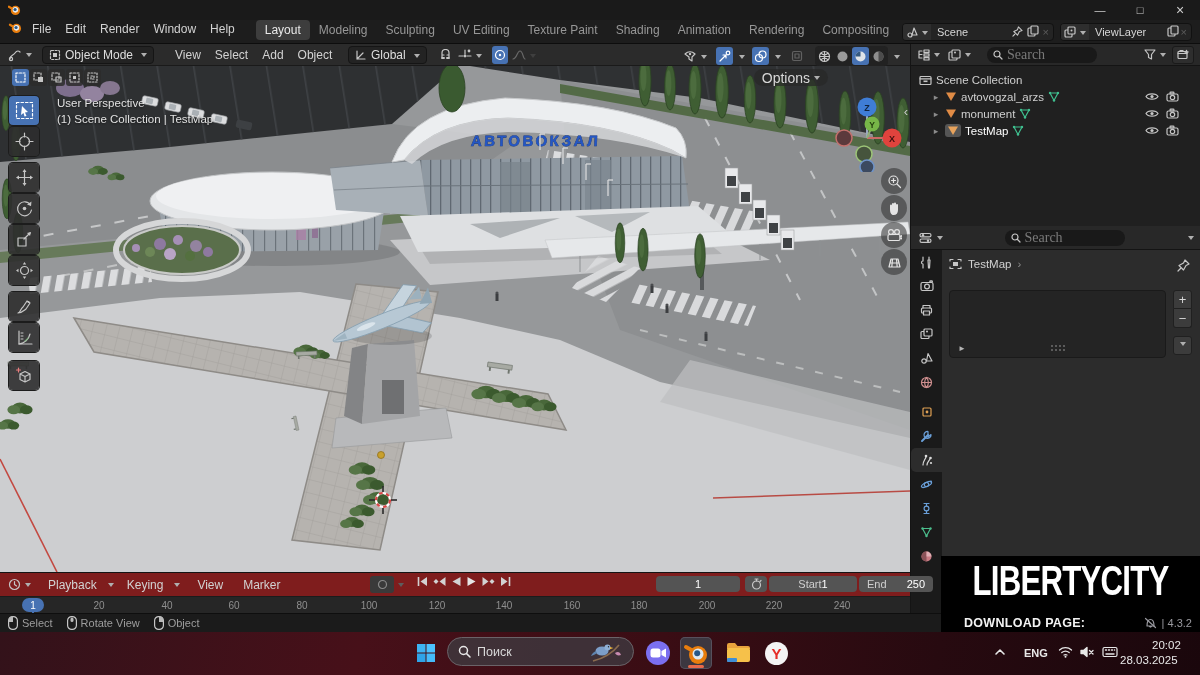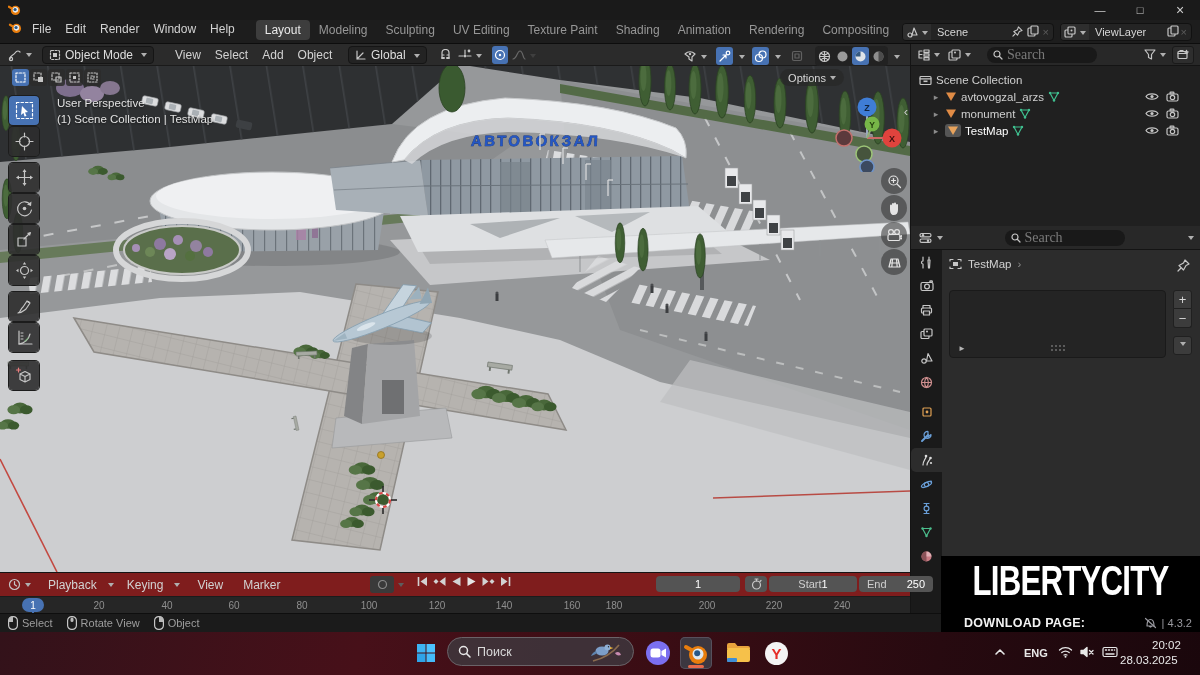--- a/index.html
+++ b/index.html
@@ -633,21 +633,21 @@
           </svg>
         </span>
       <span class="toolbtn" style="margin-top:9px">
           <svg class="ic" width="19" height="19" viewBox="0 0 19 19">
             <path d="M5,8 L10,5.5 L15,8 L15,13.5 L10,16 L5,13.5 Z M5,8 L10,10.5 L15,8 M10,10.5 V16"></path>
             <path d="M3.5,2 V6 M1.5,4 H5.5" stroke="#e87d7d"></path>
           </svg>
         </span>
     </div>
 
-    <div class="abs row" style="right:66px;top:3px;background:rgba(40,40,40,.75);border-radius:9px;height:17px;padding:0 8px;color:#d8d8d8;font-size:11px">
+    <div class="abs row" style="right:82px;top:3px;background:rgba(40,40,40,.75);border-radius:9px;height:17px;padding:0 8px;color:#d8d8d8;font-size:14px">
       <span>Options</span>
         <span class="chv"></span>
     </div>
 
     <svg class="abs" style="left:834px;top:28px" width="72" height="78" viewBox="0 0 72 78">
       <line x1="33" y1="44" x2="33" y2="19" stroke="#9aa7bc" stroke-width="2"></line>
       <line x1="33" y1="44" x2="58" y2="44" stroke="#c96a66" stroke-width="2"></line>
       <line x1="33" y1="44" x2="38" y2="32" stroke="#8fae76" stroke-width="2"></line>
       <circle cx="10" cy="44" r="8" fill="#5c3a3c" stroke="#c4706c" stroke-width="1.5"></circle>
       <circle cx="30" cy="60" r="8" fill="#46543d" stroke="#9cc477" stroke-width="1.5"></circle>
@@ -1035,21 +1035,21 @@
     </div>
     <div id="ruler">
       <span class="tick" style="left:99px">20</span>
       <span class="tick" style="left:167px">40</span>
       <span class="tick" style="left:234px">60</span>
       <span class="tick" style="left:302px">80</span>
       <span class="tick" style="left:369px">100</span>
       <span class="tick" style="left:437px">120</span>
       <span class="tick" style="left:504px">140</span>
       <span class="tick" style="left:572px">160</span>
-      <span class="tick" style="left:614px">180</span>
+      <span class="tick" style="left:639px">180</span>
       <span class="tick" style="left:707px">200</span>
       <span class="tick" style="left:774px">220</span>
       <span class="tick" style="left:842px">240</span>
       <span class="abs" style="left:22px;top:1px;width:22px;height:14px;background:#4772b3;border-radius:7px;color:#fff;font-size:10px;display:flex;align-items:center;justify-content:center">1</span>
       <span class="abs" style="left:32px;top:14px;width:2px;height:4px;background:#4772b3"></span>
     </div>
   </div>
 
   <div id="statusbar" class="abs">
     <span class="row" style="margin-left:8px;gap:4px">

